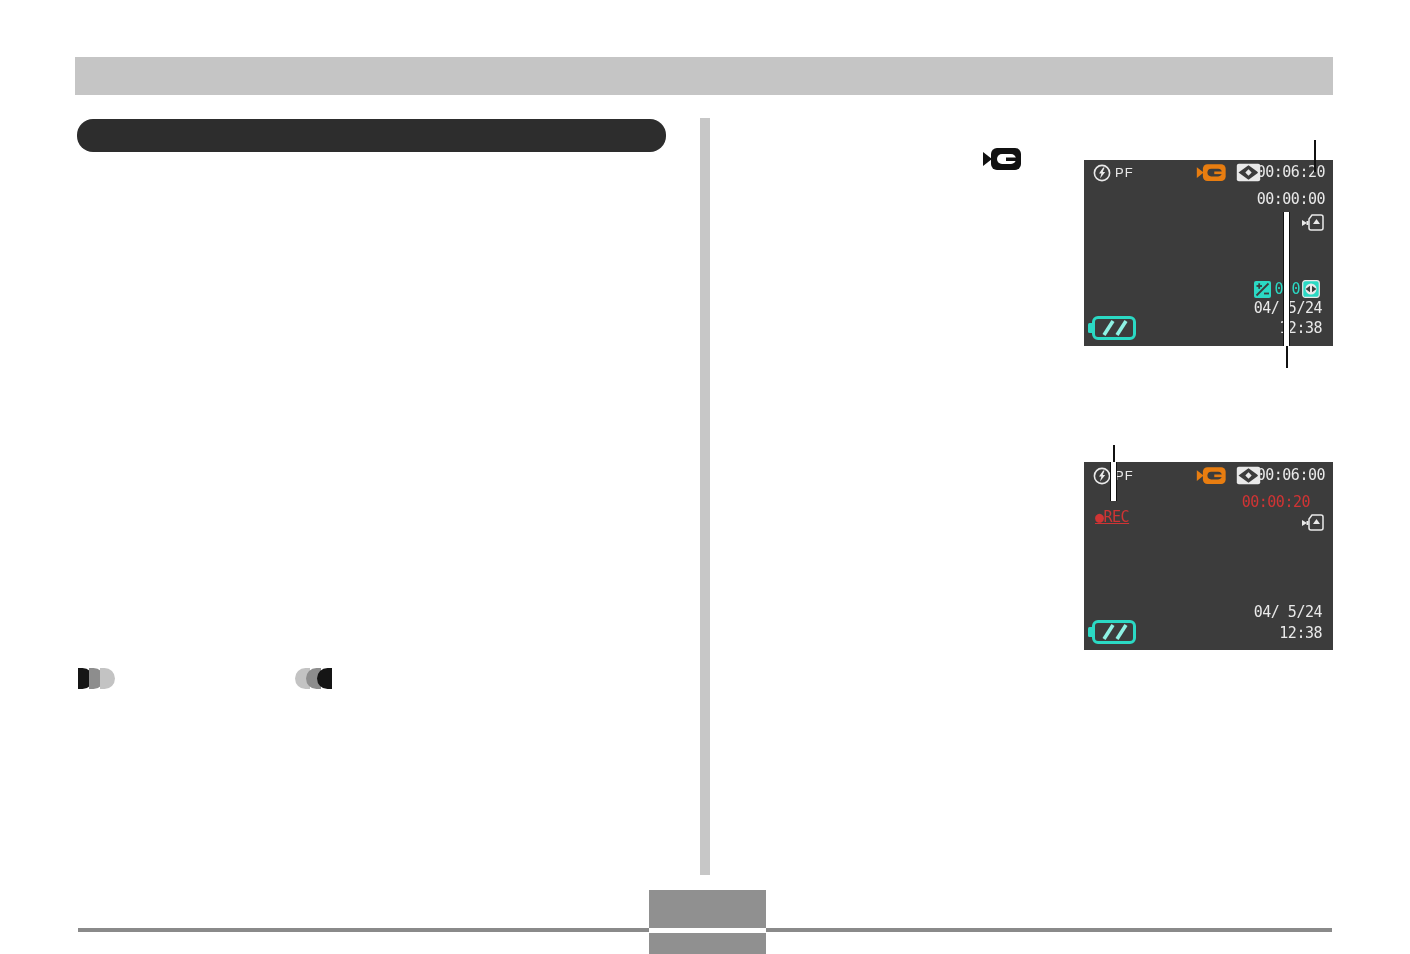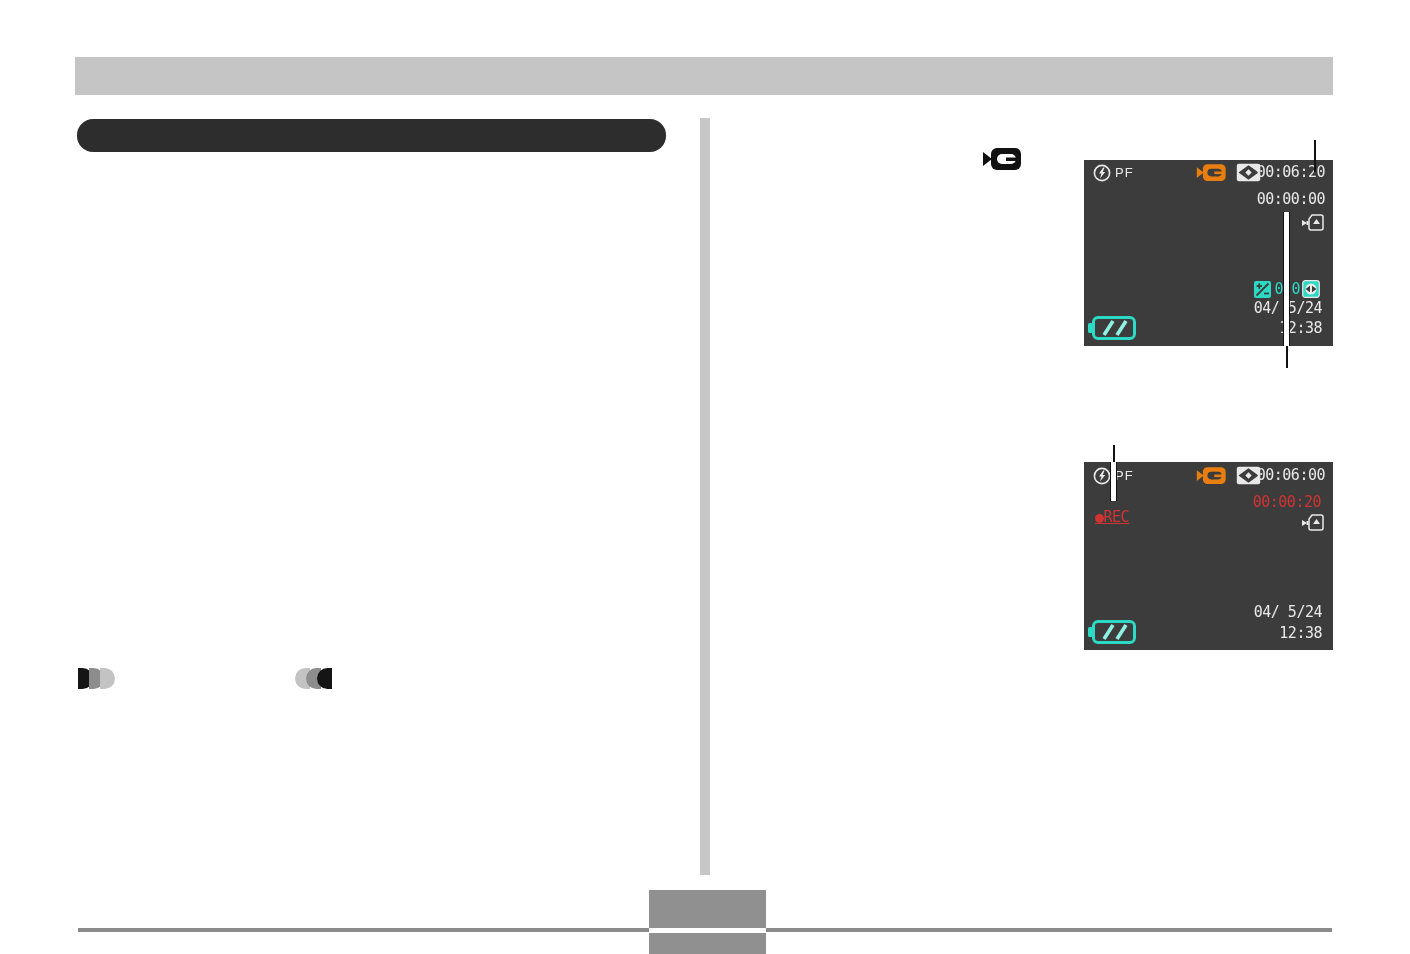--- a/index.html
+++ b/index.html
@@ -129,21 +129,21 @@
     </svg>
   </div>
   <div class="abs" style="left:152px;top:4px;">
     <svg width="25" height="19" viewBox="0 0 25 19">
       <rect x="0.8" y="0.8" width="23.4" height="17.4" rx="2" fill="#e9e9e9"></rect>
       <polygon points="12.5,2.2 22.5,9.5 12.5,16.8 2.5,9.5" fill="#3c3c3c"></polygon>
       <polygon points="12.5,6.3 15.7,9.5 12.5,12.7 9.3,9.5" fill="#e9e9e9"></polygon>
     </svg>
   </div>
   <div class="abs lcd r" style="right:8px;top:5px;">00:06:00</div>
-  <div class="abs lcd red-txt r" style="right:12px;top:32px;">00:00:20</div>
+  <div class="abs lcd red-txt r" style="right:23px;top:32px;">00:00:20</div>
   <div class="abs lcd red-txt" style="left:11px;top:47px;text-decoration:underline;">●REC</div>
   <div class="abs" style="right:7px;top:50px;">
     <svg width="24" height="21" viewBox="0 0 24 21">
       <polygon points="0,8 5,11 0,14" fill="#e9e9e9"></polygon>
       <rect x="4.5" y="9" width="2" height="4" fill="#e9e9e9"></rect>
       <path d="M10 3 h9 a2 2 0 0 1 2 2 v11 a2 2 0 0 1 -2 2 h-10 a2 2 0 0 1 -2 -2 v-9 z" fill="none" stroke="#e9e9e9" stroke-width="1.5"></path>
       <polygon points="14.5,7 18,12 11,12" fill="#e9e9e9"></polygon>
     </svg>
   </div>
   <div class="abs lcd r" style="right:11px;top:142px;">04/ 5/24</div>

